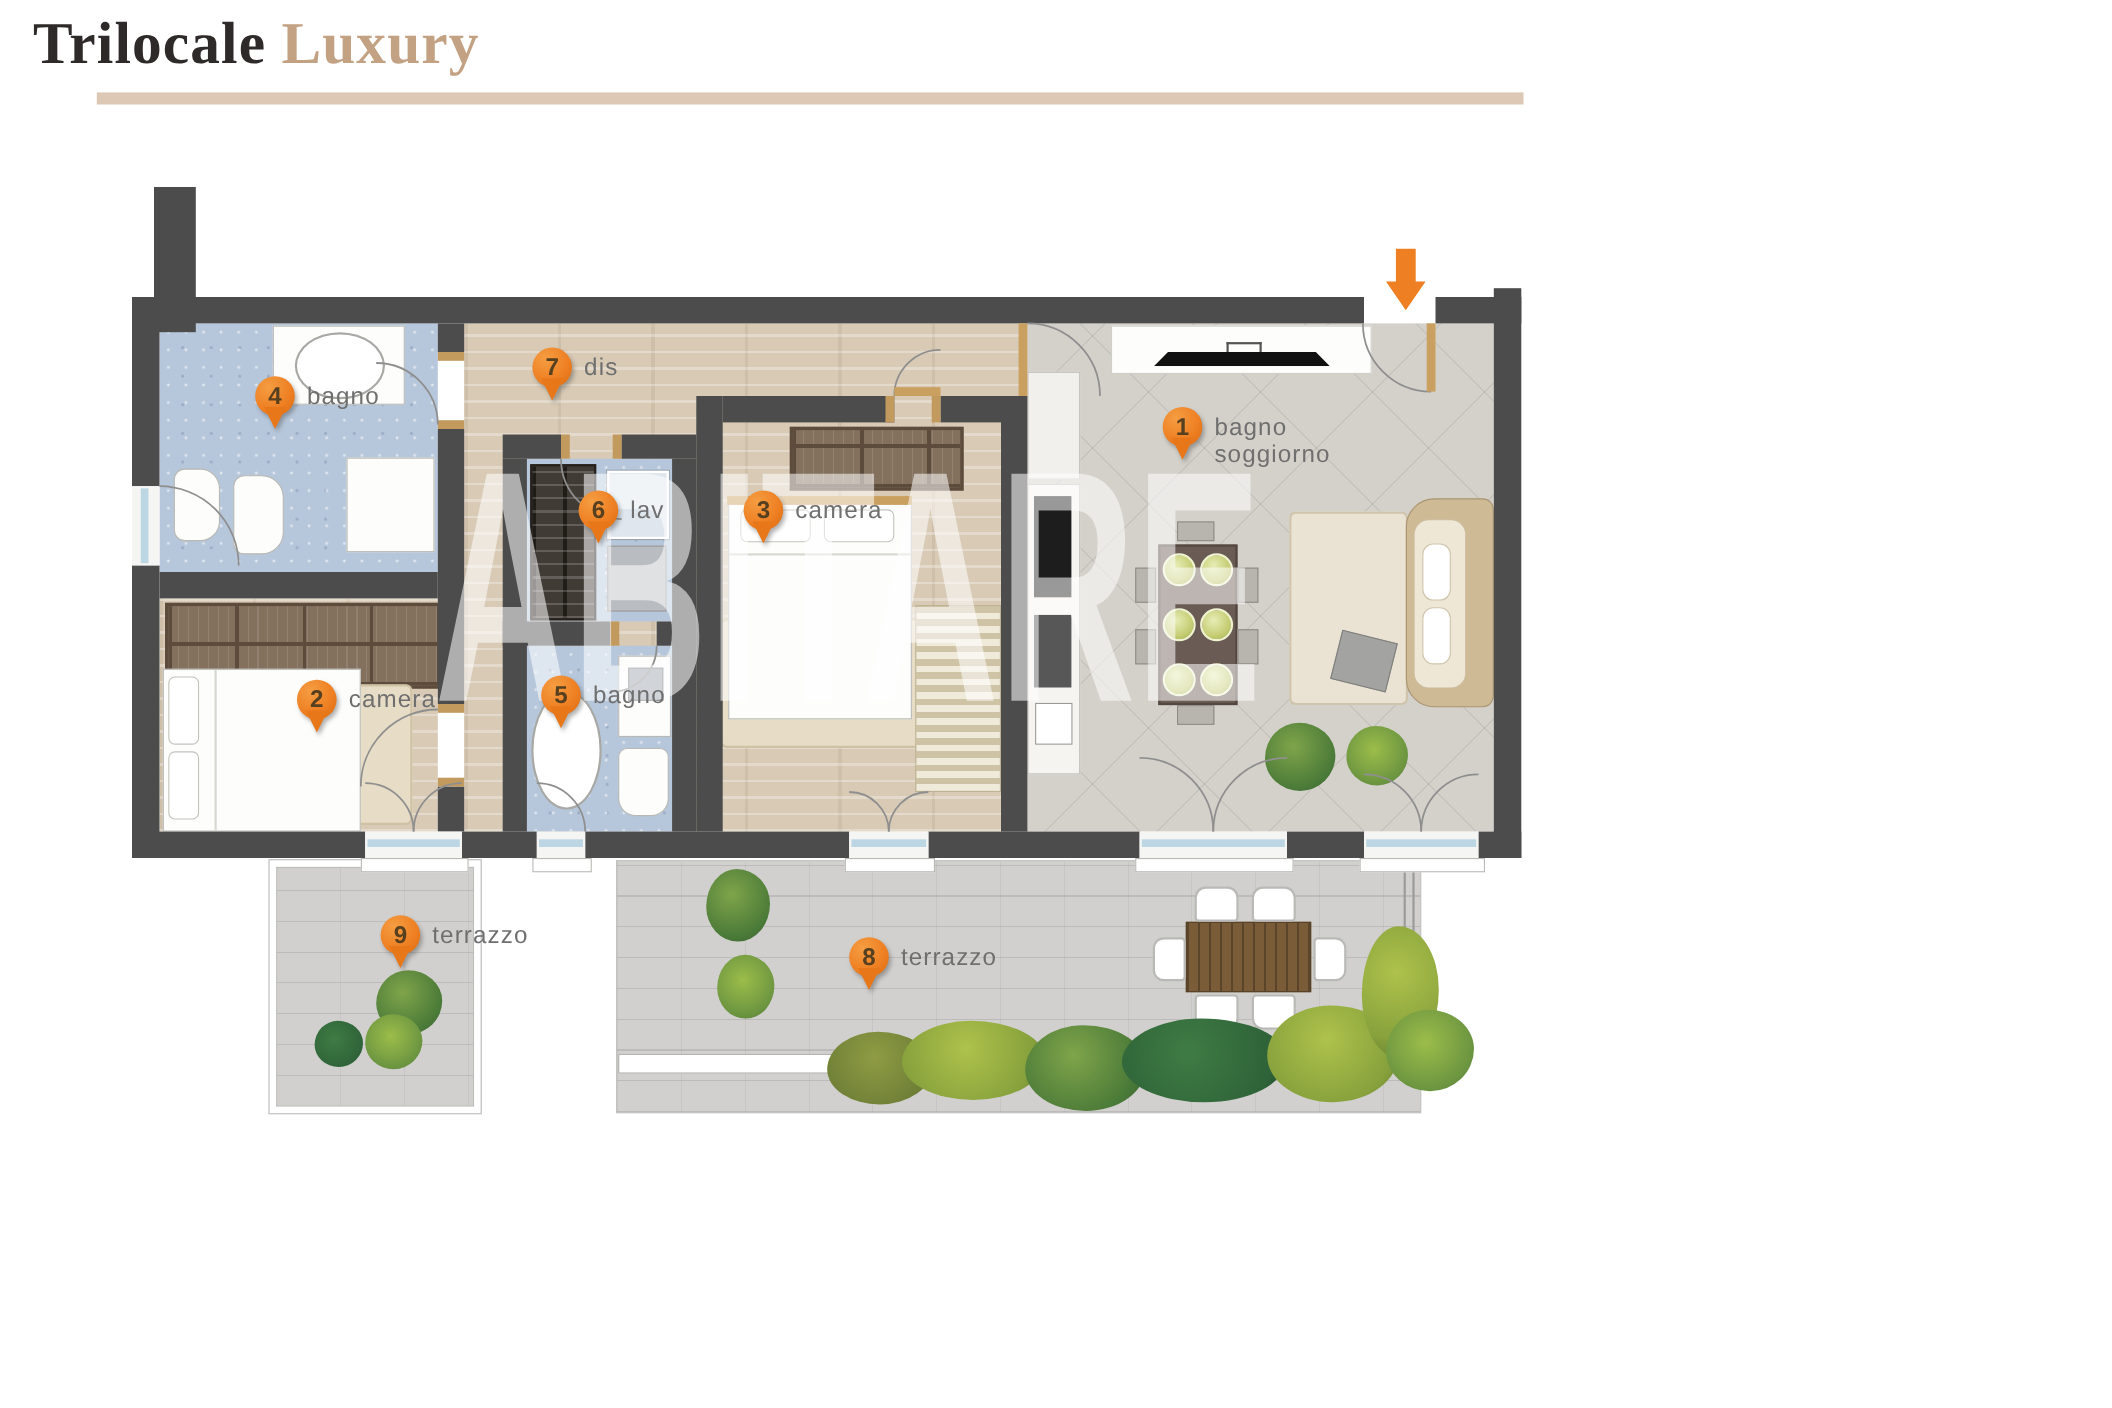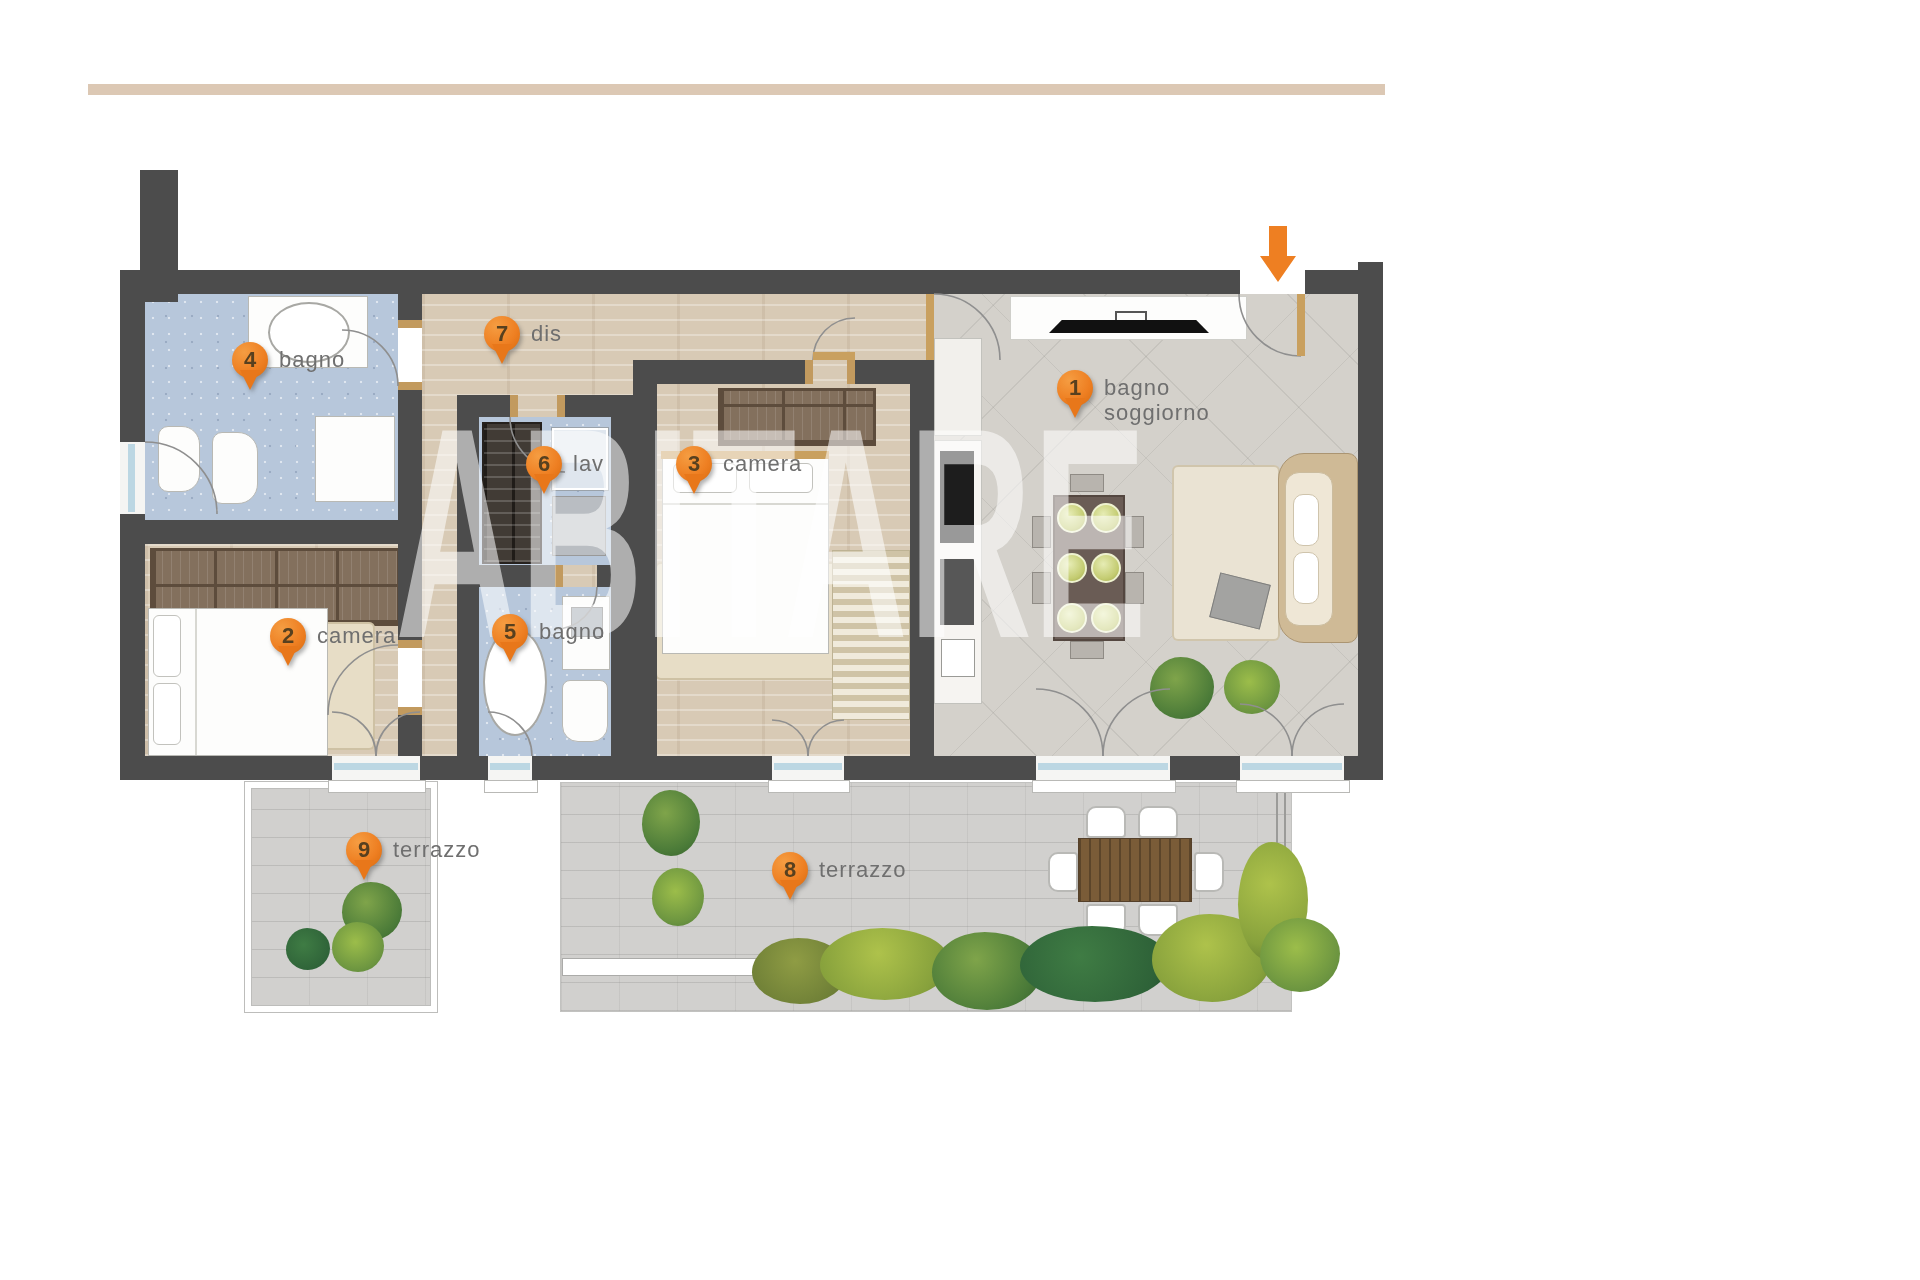--- a/index.html
+++ b/index.html
@@ -69,20 +69,23 @@
   .wm{position:absolute;z-index:50;pointer-events:none;}
   
   .arcs{position:absolute;left:0;top:0;z-index:30;pointer-events:none;}
   .entrance-arrow{position:absolute;z-index:40;}
 </style>
 </head>
 <body>
 
 <div class="canvas">
 
+  <div class="title">
+    <span class="t1">Trilocale</span><span class="t2">Luxury</span>
+  </div>
   <div class="rule"></div>
 
   <div class="plan">
 
     <div class="floor bath" style="left:25px;top:124px;width:253px;height:226px;"></div>
     <div class="floor wood" style="left:25px;top:374px;width:253px;height:212px;"></div>
     <div class="floor wood" style="left:302px;top:124px;width:512px;height:462px;"></div>
     <div class="floor bath" style="left:359px;top:247px;width:132px;height:148px;"></div>
     <div class="floor bath" style="left:359px;top:417px;width:132px;height:169px;"></div>
     <div class="floor tile" style="left:814px;top:124px;width:424px;height:462px;"></div>

